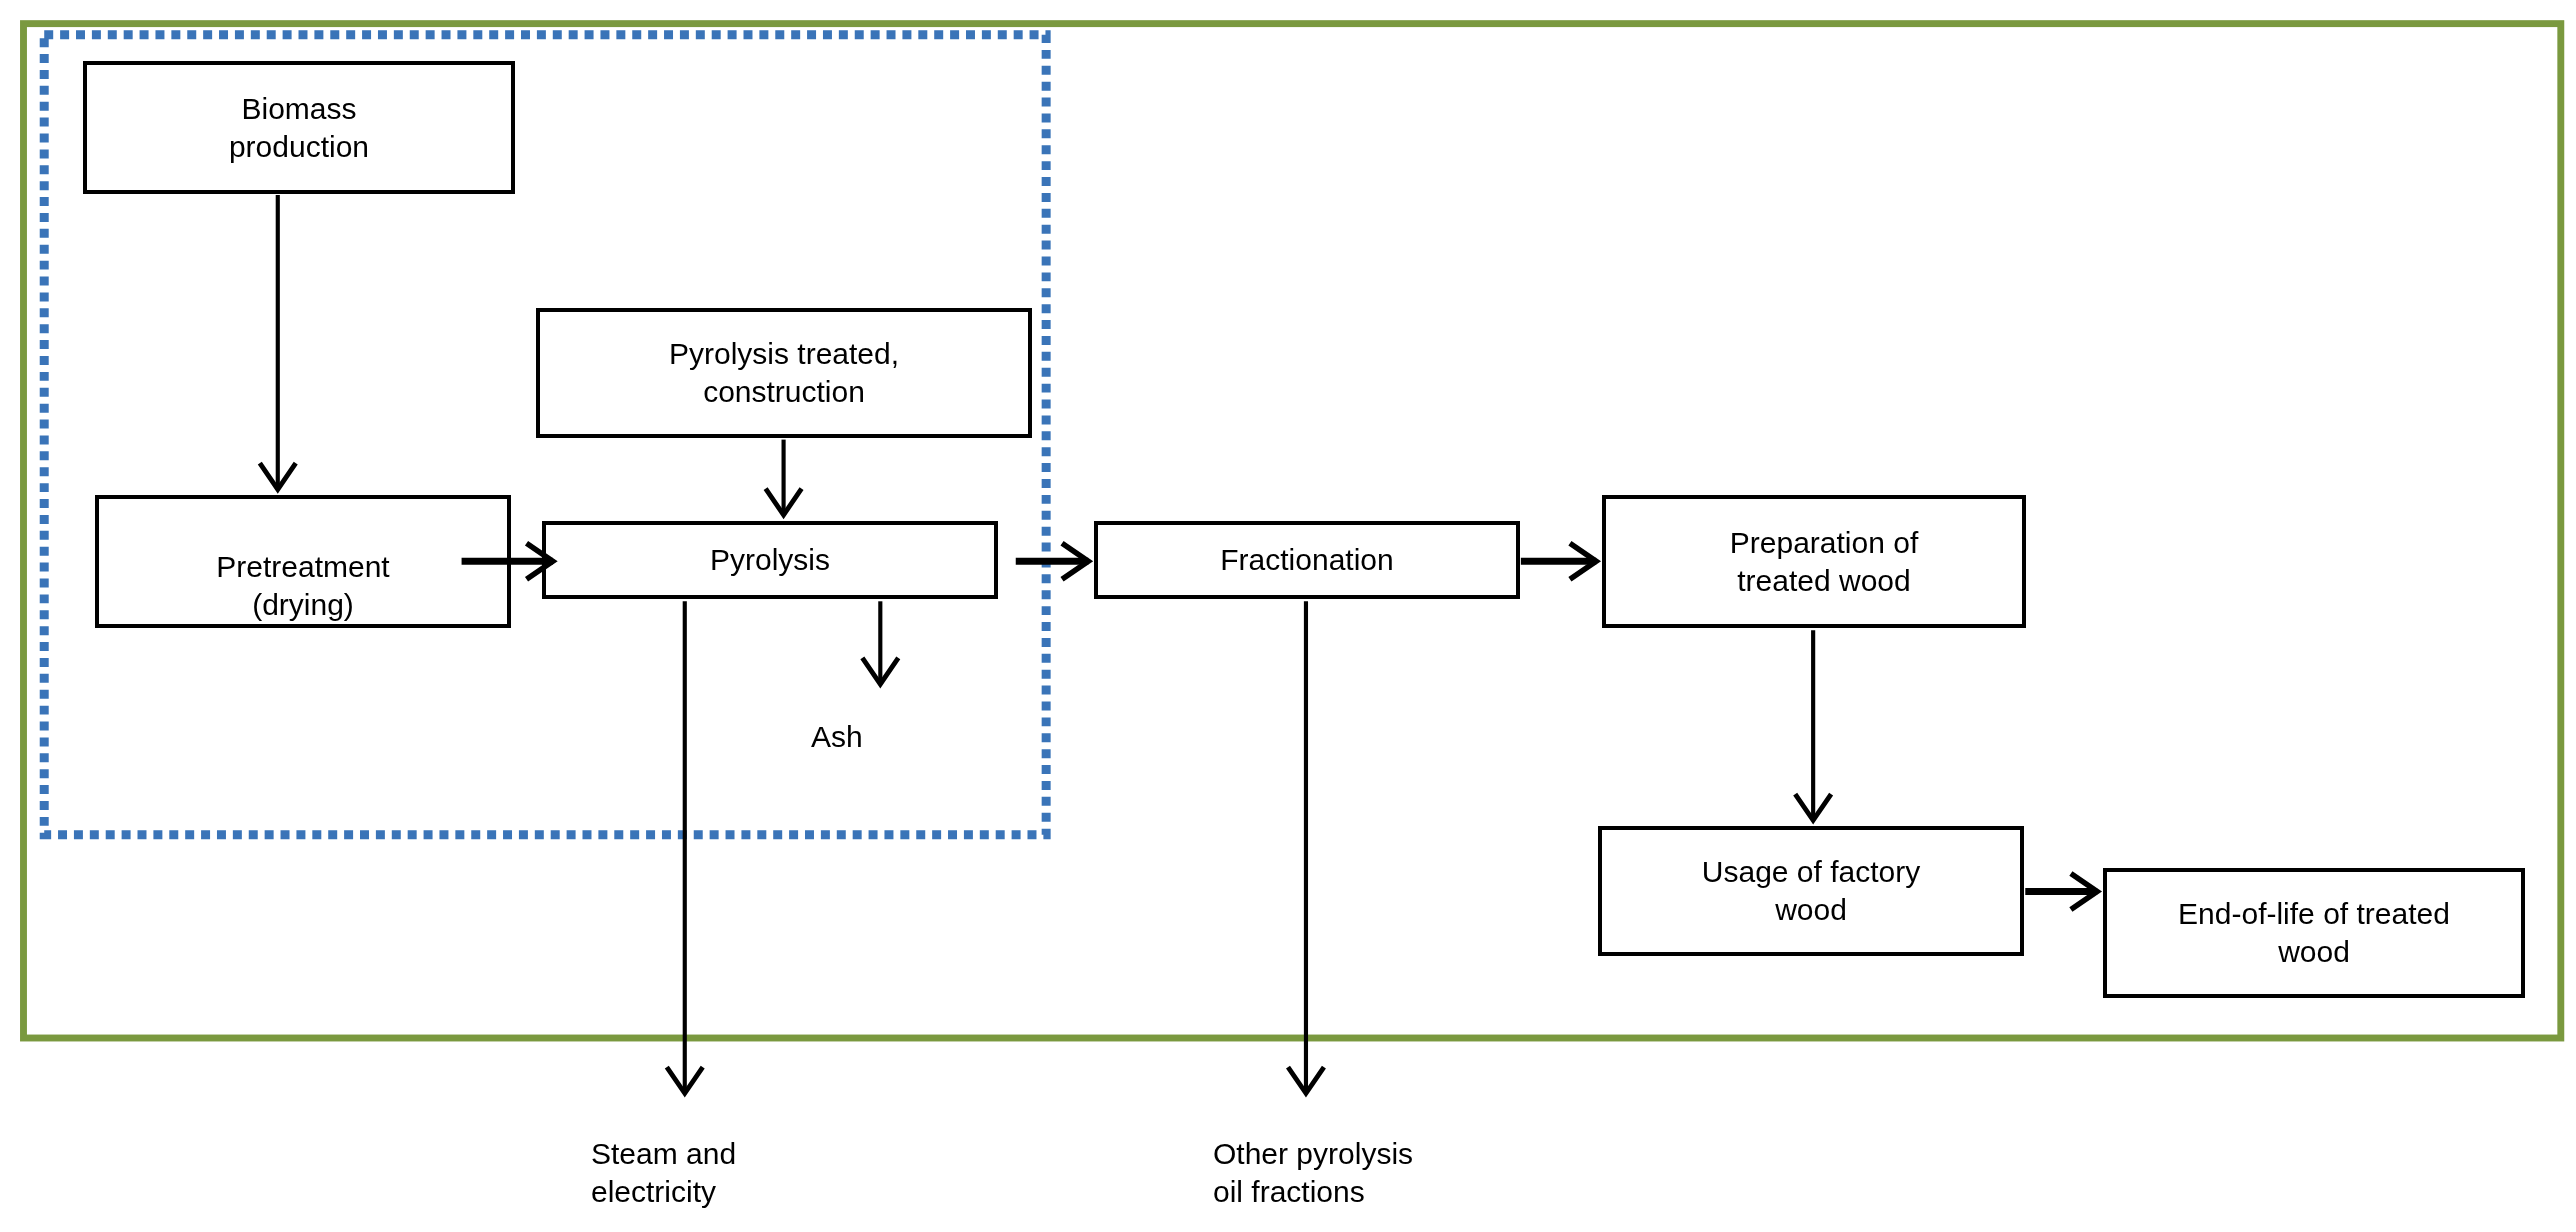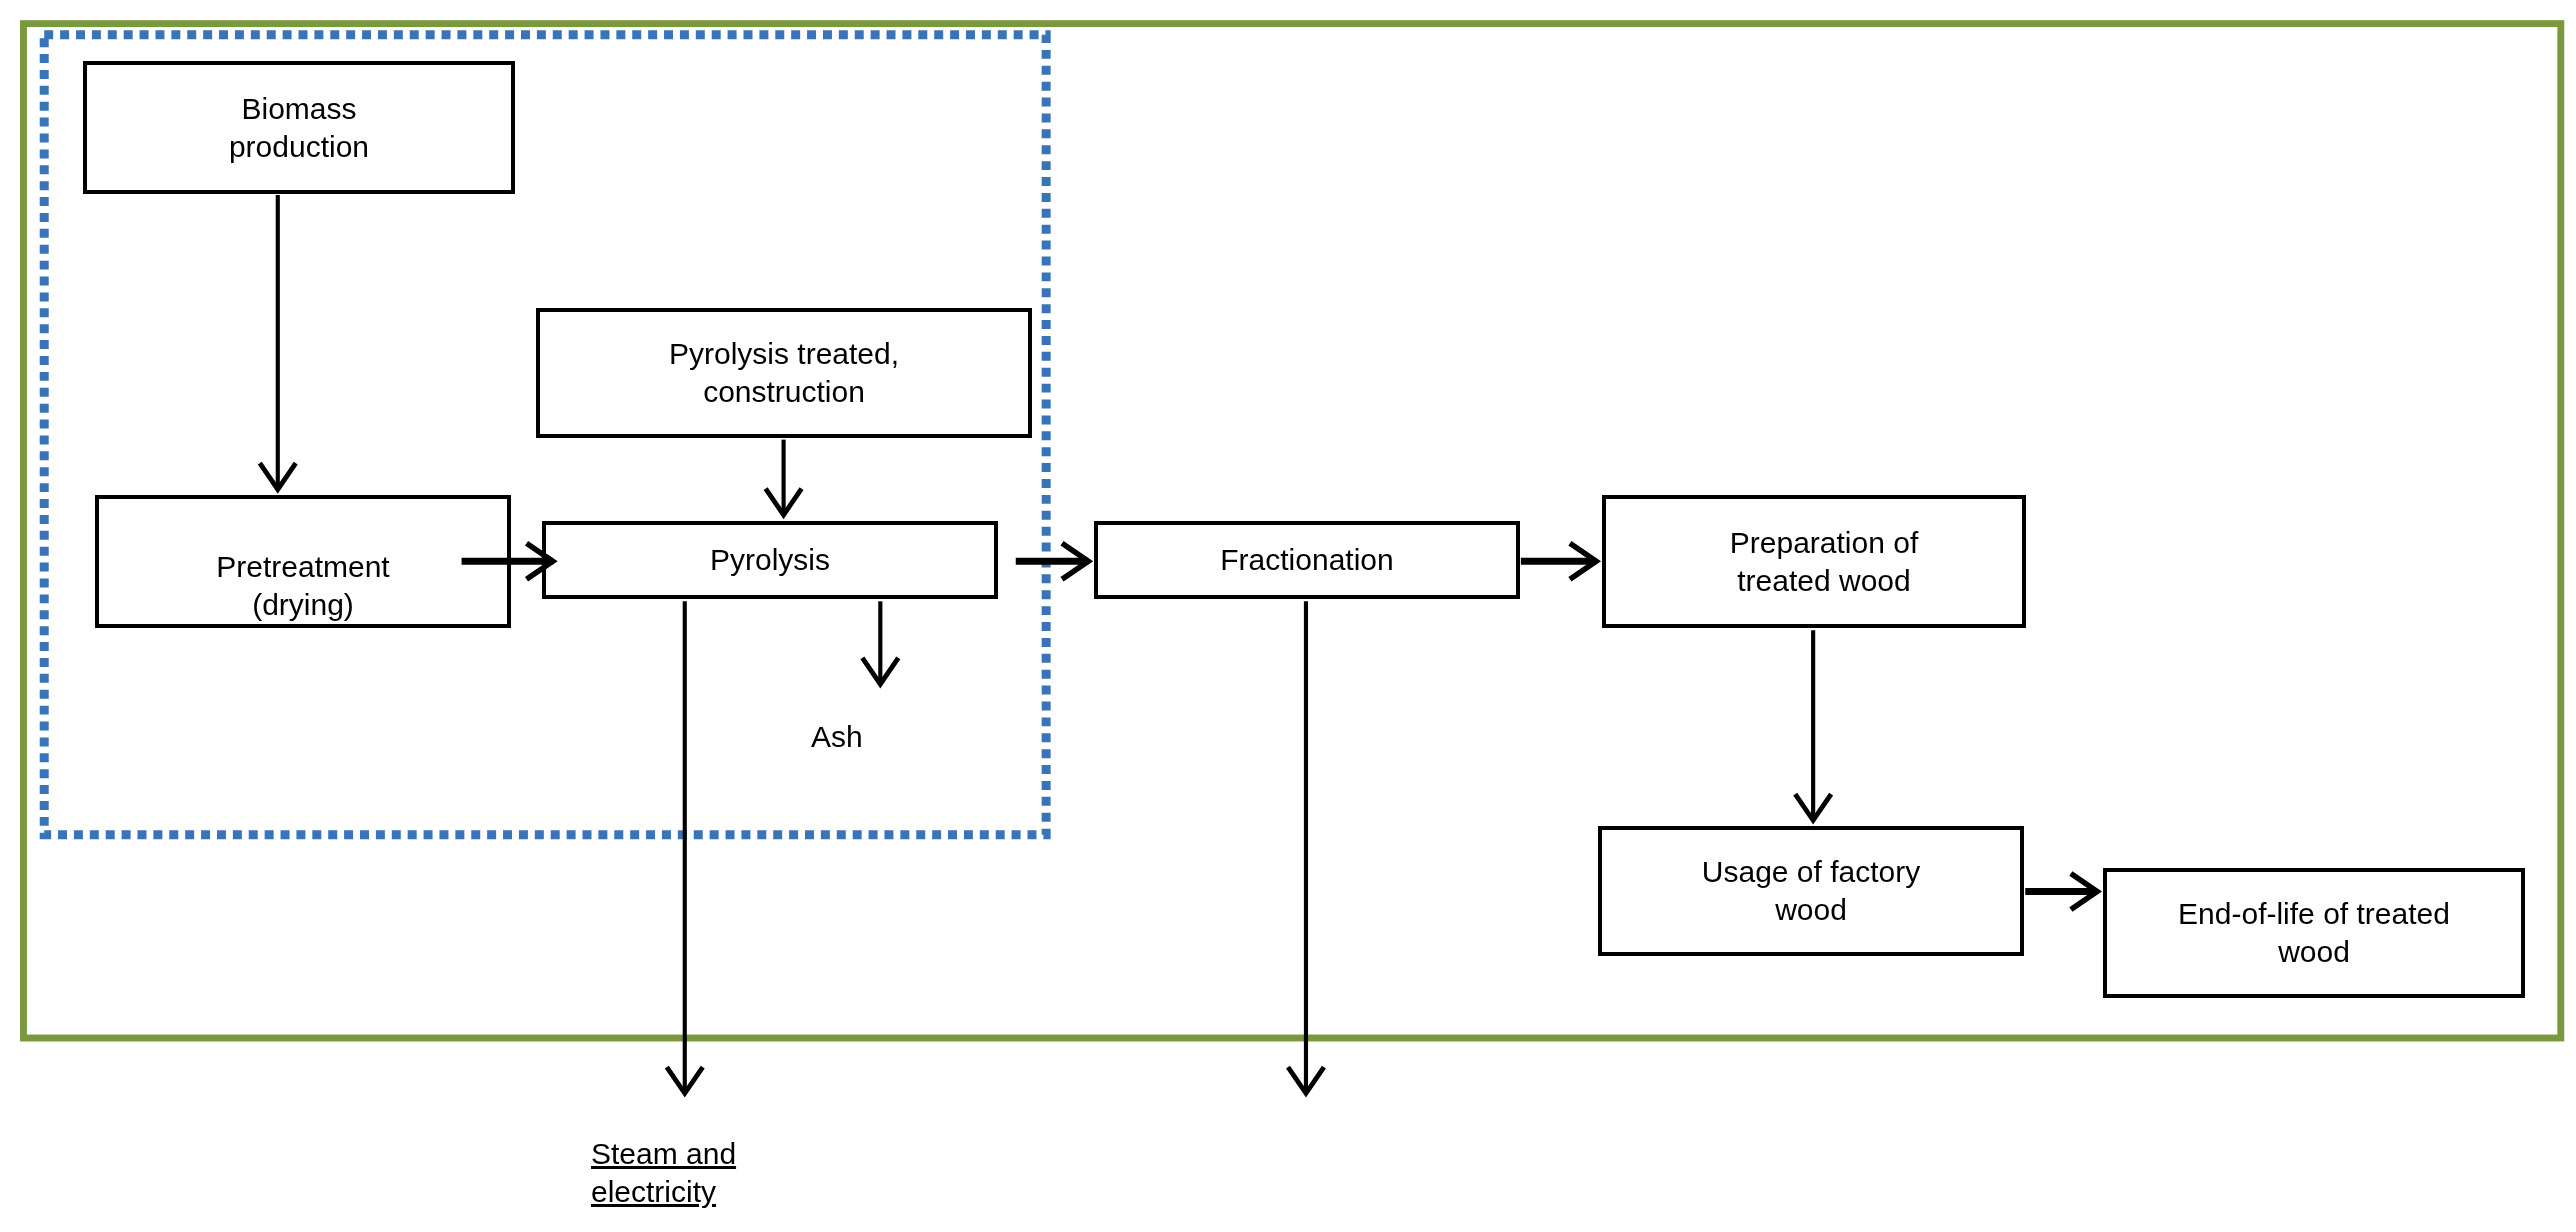--- a/index.html
+++ b/index.html
@@ -48,21 +48,21 @@
   #box-biomass      {left:83px;  top:61px;   width:432px; height:133px;}
   #box-factory      {left:536px;  top:308px;  width:496px; height:130px;}
   #box-pretreatment {left:95px;  top:495px;  width:416px; height:133px;align-items:flex-end;}
   #box-pyrolysis    {left:542px;  top:521px;  width:456px; height:78px;}
   #box-fractionation{left:1094px; top:521px;  width:426px; height:78px;}
   #box-preparation  {left:1602px; top:495px;  width:424px; height:133px;padding-left:20px;}
   #box-usage        {left:1598px; top:826px; width:426px; height:130px;}
   #box-endoflife    {left:2103px; top:826px; width:422px; height:130px;margin-top:42px;}
   
   #label-ash  {left:811px; top:699px; width:138px;}
-  #label-steam{left:591px;  top:1135px;text-decoration:underline;}
+  #label-steam{left:591px;  top:1135px;}
   #label-other{left:1213px; top:1135px;}
   svg line, svg rect{vector-effect:none;}
 </style>
 </head>
 <body>
 
 <div class="canvas">
 
   <svg class="layer" style="z-index:1" viewBox="0 0 3728 1784" xmlns="http://www.w3.org/2000/svg">
     <rect x="34" y="34" width="3672" height="1468" fill="none" stroke="var(--green)" stroke-width="10"></rect>
@@ -119,15 +119,17 @@
 
     <line x1="668" y1="812" x2="800" y2="812" stroke="var(--ink)" stroke-width="10" marker-end="url(#arrowH)"></line>
     <line x1="1470" y1="812" x2="1575" y2="812" stroke="var(--ink)" stroke-width="10" marker-end="url(#arrowH)"></line>
     <line x1="2201" y1="812" x2="2310" y2="812" stroke="var(--ink)" stroke-width="10" marker-end="url(#arrowH)"></line>
     <line x1="2931" y1="1290" x2="3035" y2="1290" stroke="var(--ink)" stroke-width="10" marker-end="url(#arrowH)"></line>
   </svg>
 
   <div class="flow-label centered" id="label-ash">Ash</div>
   <div class="flow-label" id="label-steam">Steam and
 electricity</div>
+  <div class="flow-label" id="label-other">Other pyrolysis
+oil fractions</div>
 
 </div>
 
 
 </body></html>

